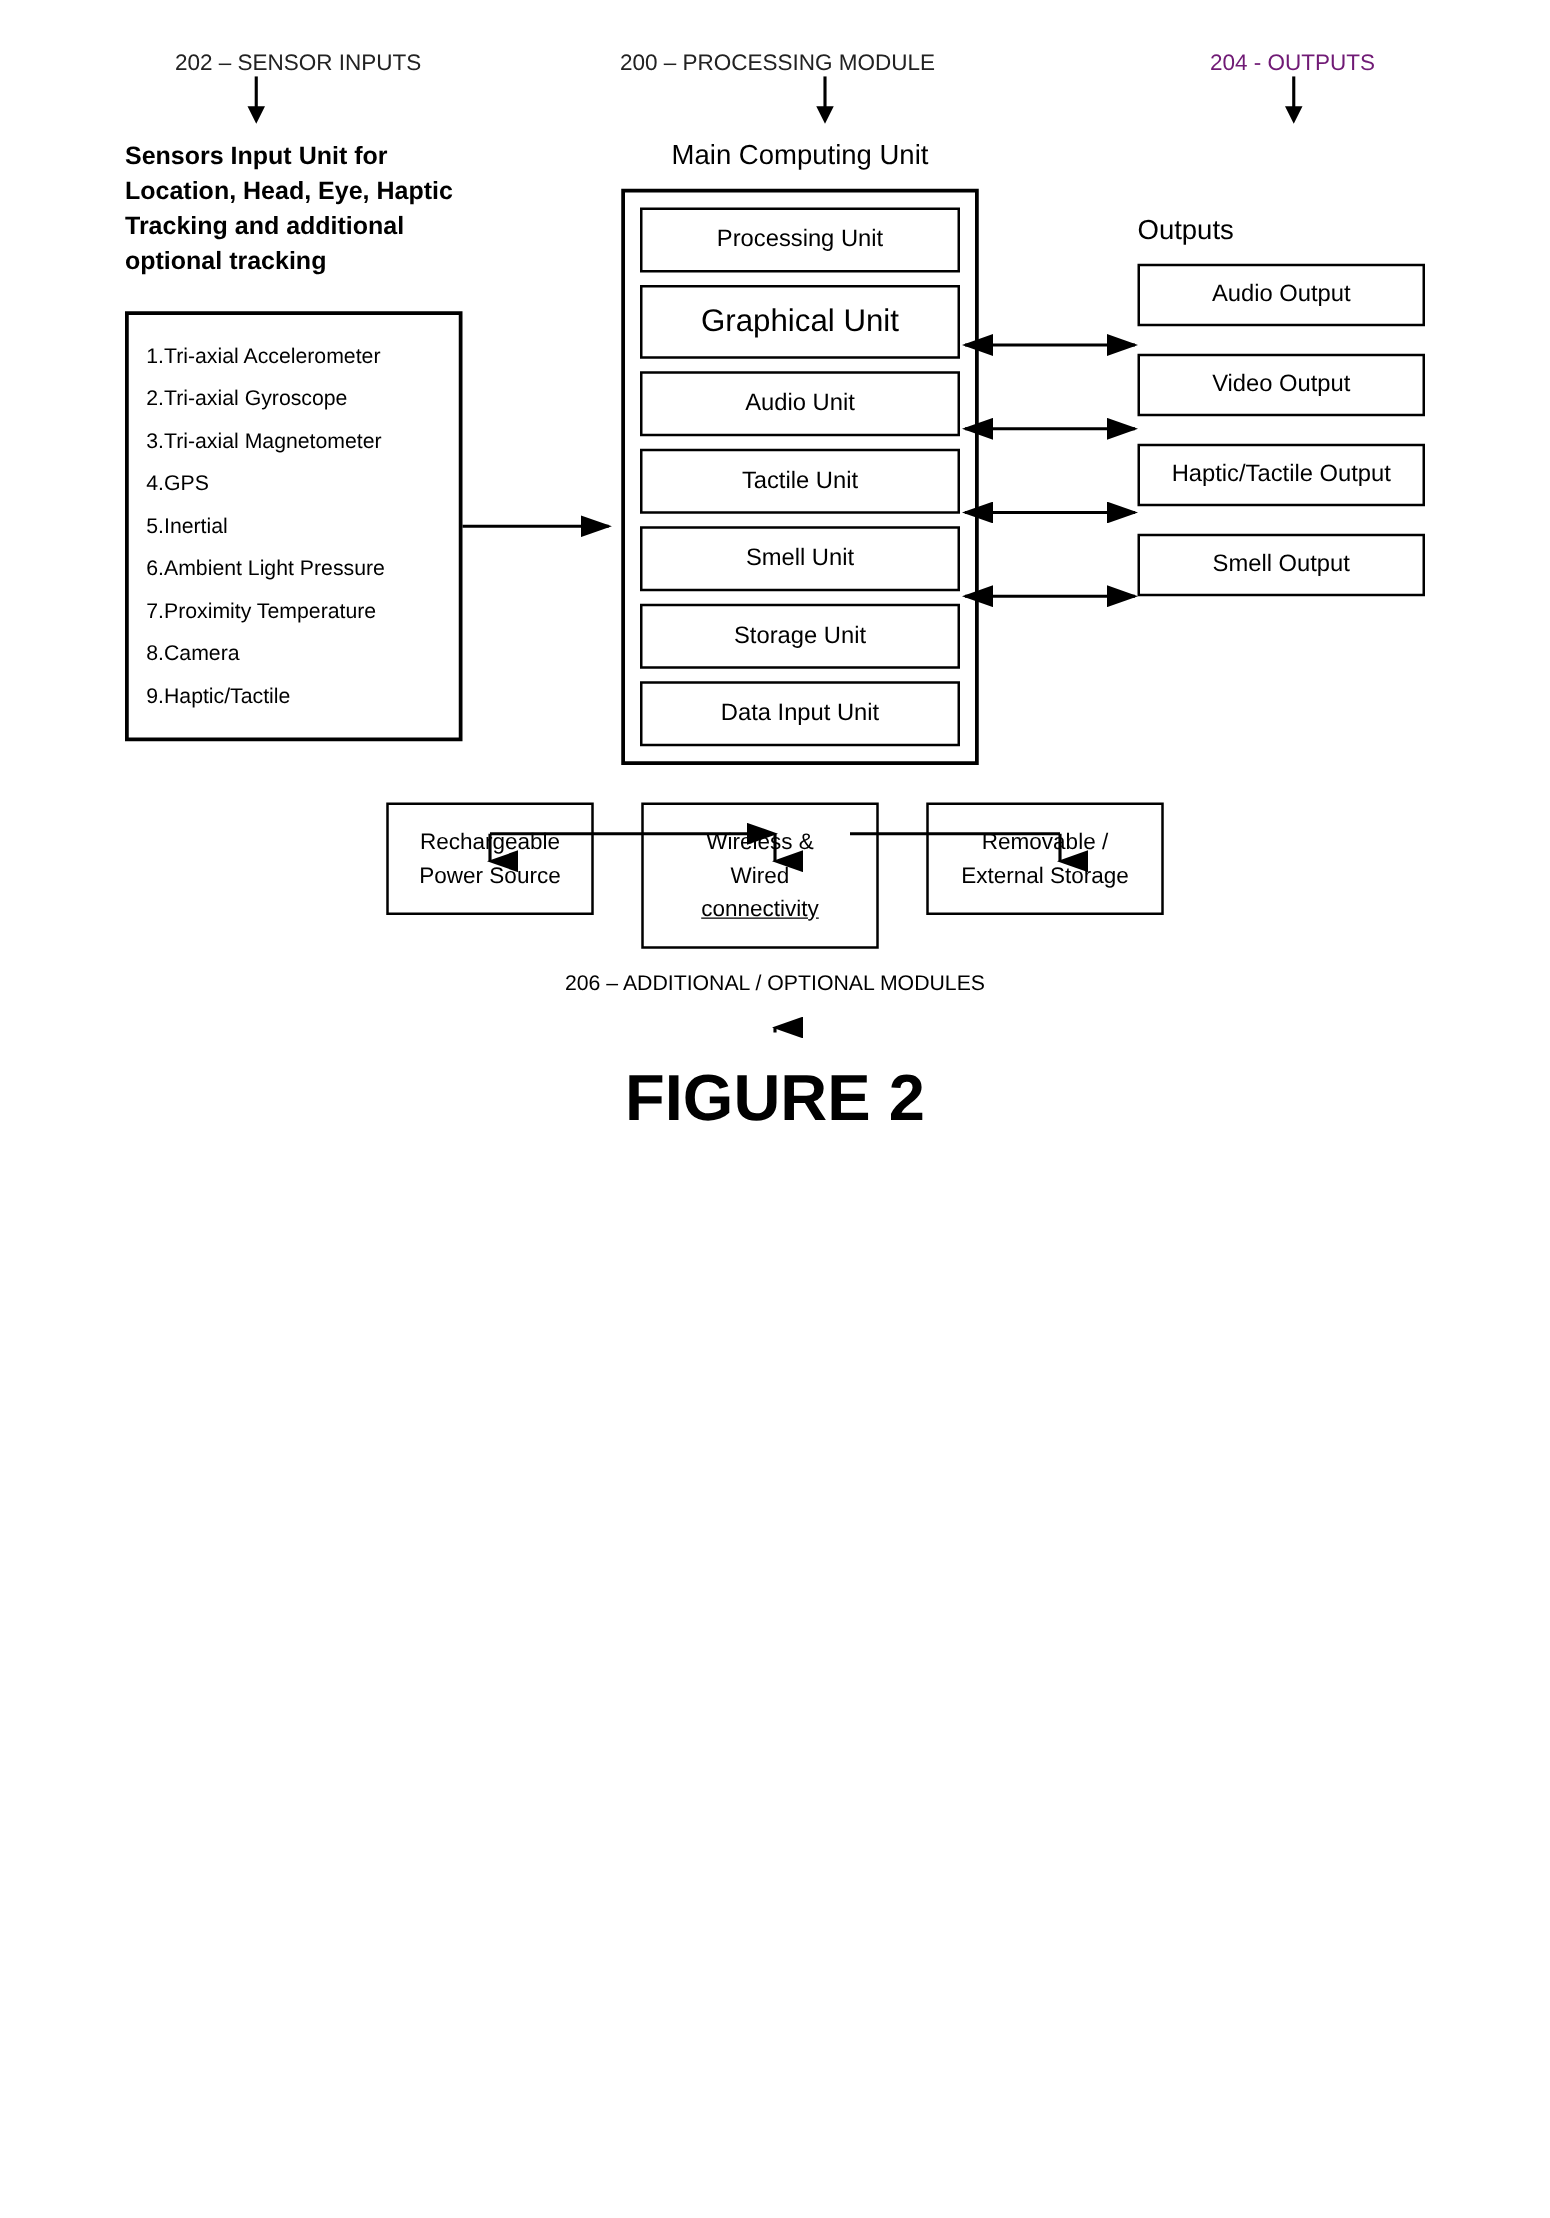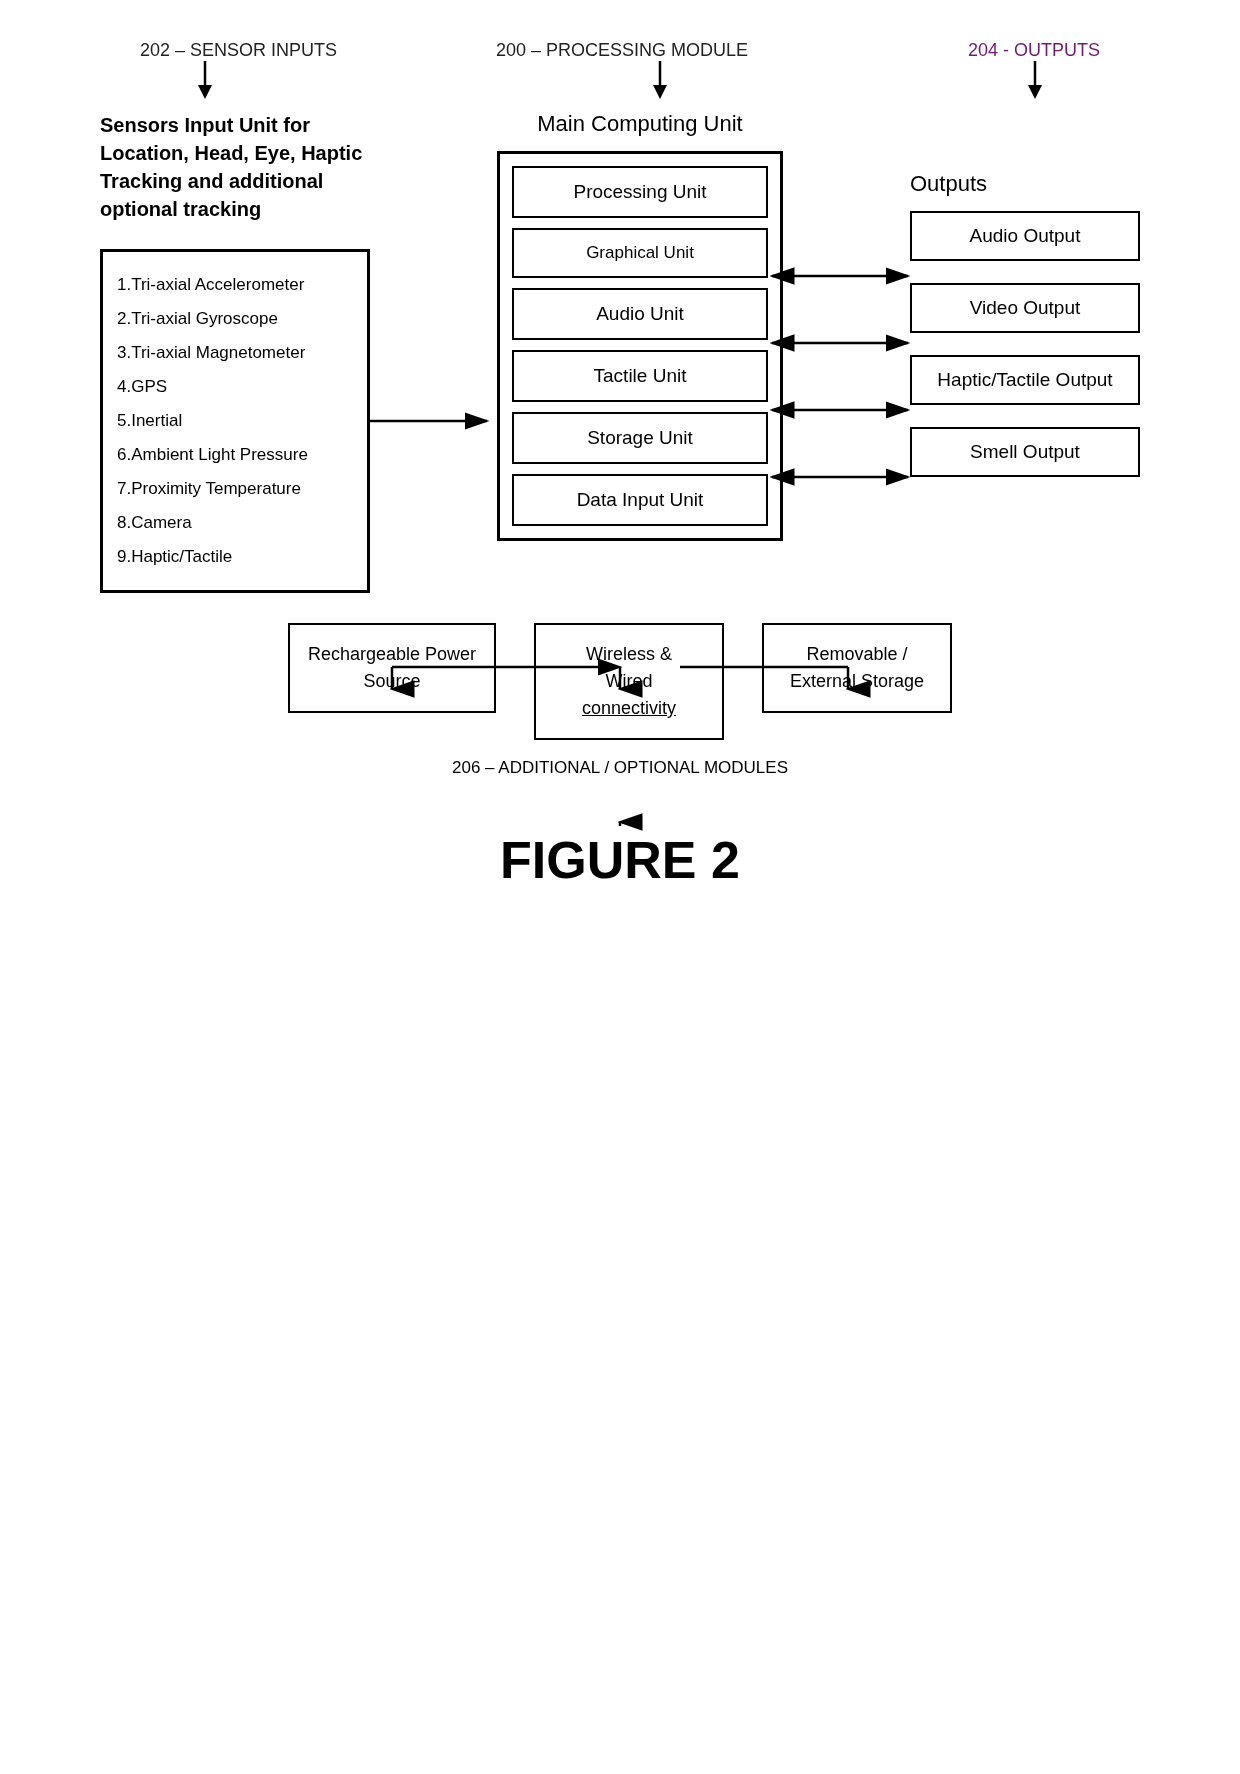--- a/index.html
+++ b/index.html
@@ -68,23 +68,24 @@
         <div>7.Proximity Temperature</div>
         <div>8.Camera</div>
         <div>9.Haptic/Tactile</div>
       </div>
     </div>
 
     <div style="width:286px; flex-shrink:0; display:flex; flex-direction:column; align-items:center; margin-top:0;">
       <div style="font-size:22px; font-weight:normal; margin-bottom:14px; text-align:center;">Main Computing Unit</div>
       <div style="border:3px solid #000; padding:12px; width:100%;">
         <div style="border:2px solid #000; padding:13px 8px; text-align:center; font-size:19px; margin-bottom:10px;">Processing Unit</div>
-        <div style="border:2px solid #000; padding:13px 24px; text-align:center; font-size:17px; margin-bottom:10px;">Graphical Unit</div>
+        <div style="border:2px solid #000; padding:13px 24px; text-align:center; font-size:25px; margin-bottom:10px;">Graphical Unit</div>
         <div style="border:2px solid #000; padding:13px 8px; text-align:center; font-size:19px; margin-bottom:10px;">Audio Unit</div>
         <div style="border:2px solid #000; padding:13px 8px; text-align:center; font-size:19px; margin-bottom:10px;">Tactile Unit</div>
+        <div style="border:2px solid #000; padding:13px 8px; text-align:center; font-size:19px; margin-bottom:10px;">Smell Unit</div>
         <div style="border:2px solid #000; padding:13px 8px; text-align:center; font-size:19px; margin-bottom:10px;">Storage Unit</div>
         <div style="border:2px solid #000; padding:13px 8px; text-align:center; font-size:19px;">Data Input Unit</div>
       </div>
     </div>
 
     <div style="width:230px; flex-shrink:0; display:flex; flex-direction:column; margin-top:60px;">
       <div style="font-size:22px; font-weight:normal; margin-bottom:14px;">Outputs</div>
       <div style="border:2px solid #000; padding:12px 10px; text-align:center; font-size:19px; margin-bottom:22px; background:#fff;">Audio Output</div>
       <div style="border:2px solid #000; padding:12px 10px; text-align:center; font-size:19px; margin-bottom:22px; background:#fff;">Video Output</div>
       <div style="border:2px solid #000; padding:12px 10px; text-align:center; font-size:19px; margin-bottom:22px; background:#fff;">Haptic/Tactile Output</div>
@@ -125,21 +126,21 @@
       <line x1="600" y1="667" x2="392" y2="667" stroke="#000" stroke-width="2.5"></line>
       <line x1="392" y1="667" x2="392" y2="689" stroke="#000" stroke-width="2.5" marker-end="url(#arrowhead-down)"></line>
       <line x1="620" y1="667" x2="620" y2="689" stroke="#000" stroke-width="2.5" marker-start="url(#arrowhead-up)" marker-end="url(#arrowhead-down)"></line>
       <line x1="680" y1="667" x2="680" y2="667" stroke="#000" stroke-width="2.5"></line>
       <line x1="680" y1="667" x2="848" y2="667" stroke="#000" stroke-width="2.5"></line>
       <line x1="848" y1="667" x2="848" y2="689" stroke="#000" stroke-width="2.5" marker-end="url(#arrowhead-down)"></line>
       <line x1="620" y1="826" x2="620" y2="822" stroke="#000" stroke-width="2.5" marker-end="url(#arrowhead-up)"></line>
     </svg>
 
   <div style="display:flex; justify-content:center; align-items:flex-start; margin-top:30px; gap:38px; padding: 0 80px; position:relative; z-index:1;">
-    <div style="border:2px solid #000; padding:16px 14px; text-align:center; font-size:18px; line-height:1.5; width:208px;">
+    <div style="border:2px solid #000; padding:16px 14px; text-align:center; font-size:18px; line-height:1.5; width:166px;">
       <span>Rechargeable Power Source</span>
     </div>
     <div style="border:2px solid #000; padding:16px 14px; text-align:center; font-size:18px; line-height:1.5; width:190px;">
       <span>Wireless &amp;</span><br>
       <span>Wired</span><br>
       <span style="text-decoration:underline;">connectivity</span>
     </div>
     <div style="border:2px solid #000; padding:16px 14px; text-align:center; font-size:18px; line-height:1.5; width:190px;">Removable / External Storage</div>
   </div>
 

